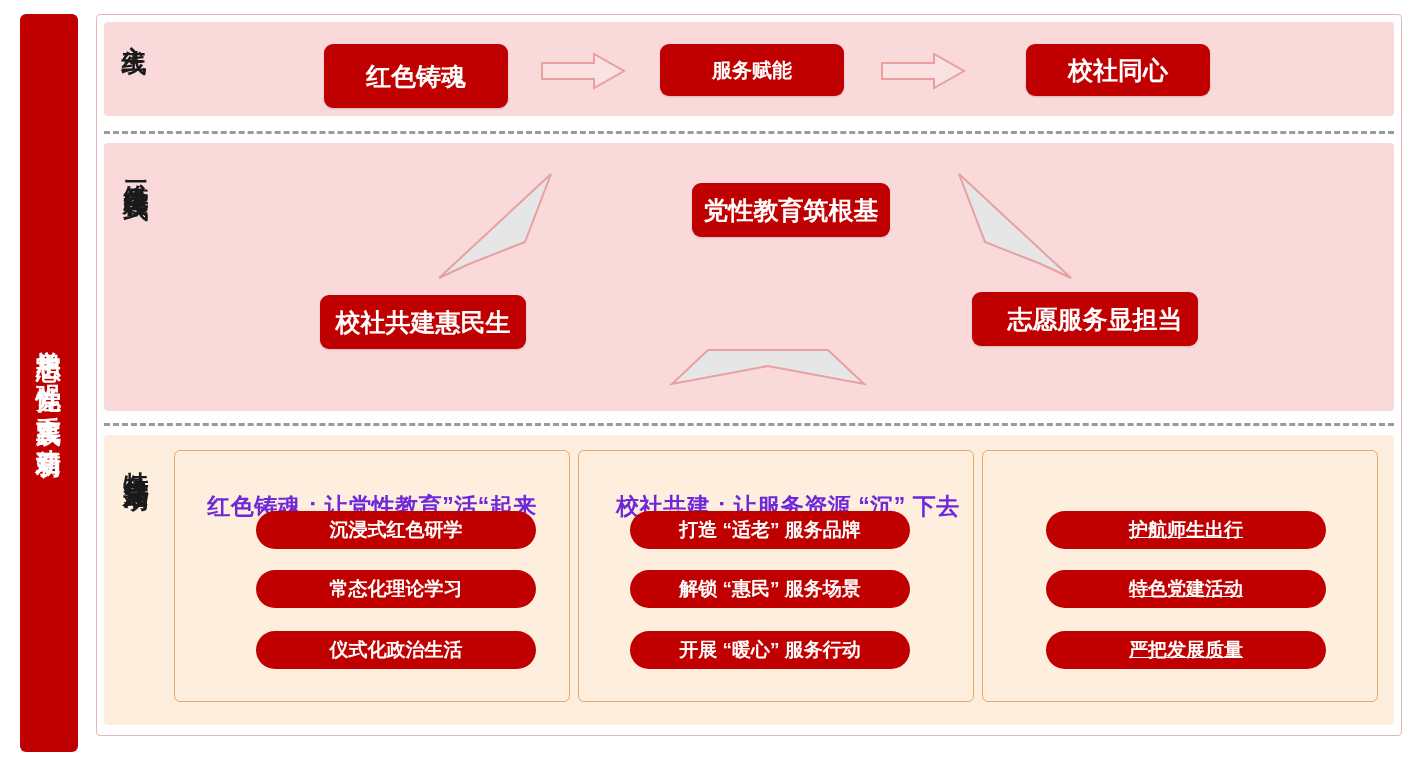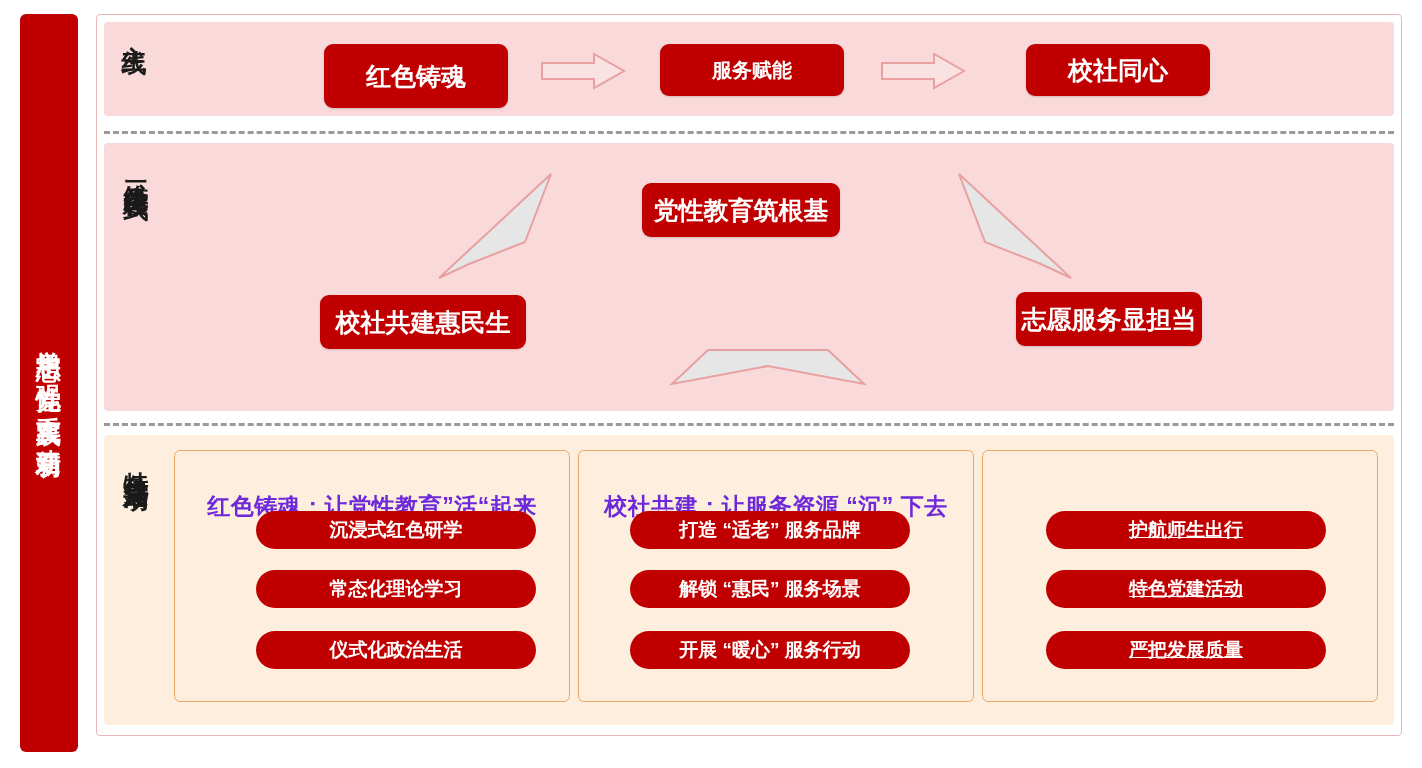--- a/index.html
+++ b/index.html
@@ -137,23 +137,23 @@
   }
   .row2-label {
     left: 122px;
     top: 160px;
     font-size: 25px;
     height: 238px;
     display: flex;
     align-items: center;
   }
 
-  .p-dangxing { left: 642px; top: 183px;  width: 198px; height: 54px; font-size: 25px; }
+  .p-dangxing { left: 692px; top: 183px;  width: 198px; height: 54px; font-size: 25px; }
   .p-xiaoshe2 { left: 320px; top: 295px;  width: 206px; height: 54px; font-size: 25px; }
-  .p-zhiyuan  { left: 1016px; top: 292px; width: 186px; height: 54px; font-size: 25px; }
+  .p-zhiyuan  { left: 972px; top: 292px; width: 206px; height: 54px; font-size: 25px; padding-left: 20px; }
 
   .swoosh {
     position: absolute;
   }
 
   
   .row3 {
     position: absolute;
     left: 104px;
     top: 435px;
@@ -191,21 +191,21 @@
     font-size: 23px;
     font-weight: bold;
     color: #6d28d9;
     display: flex;
     align-items: center;
     justify-content: center;
     white-space: nowrap;
     letter-spacing: 0.5px;
   }
   .ct1 { left: 174px; width: 396px; }
-  .ct2 { left: 578px; width: 396px; }
+  .ct2 { left: 578px; width: 396px; padding-left: 12px; }
   .ct3 { left: 982px; width: 396px; }
 
   .sub-pill {
     position: absolute;
     height: 38px;
     background: #c00000;
     color: #ffffff;
     border-radius: 19px;
     font-size: 19px;
     font-weight: bold;

